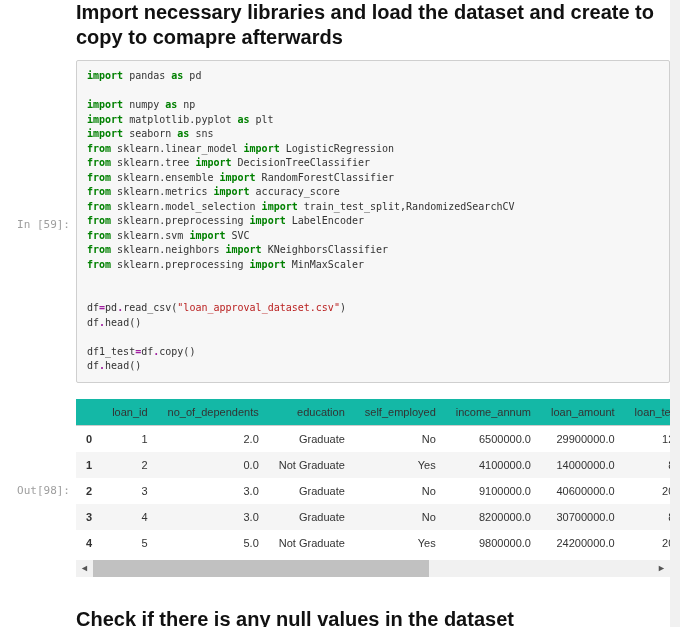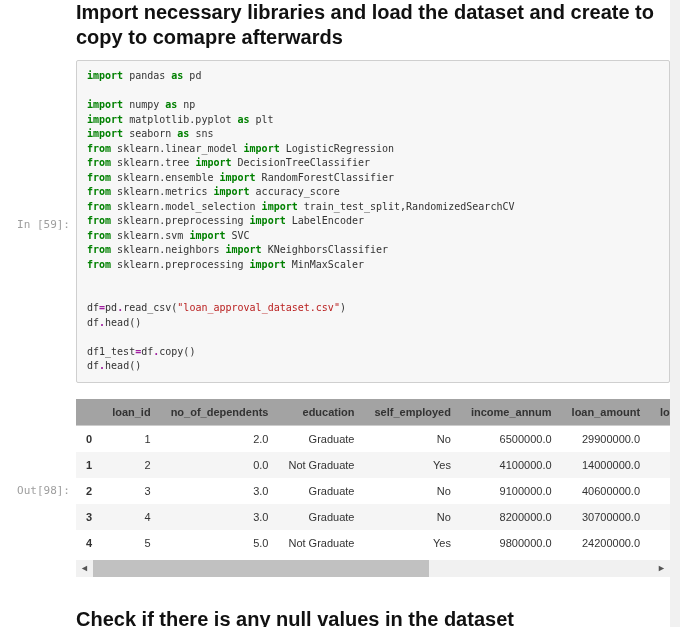--- a/index.html
+++ b/index.html
@@ -66,23 +66,23 @@
     font-size: 11px;
     color: #333;
     white-space: nowrap;
   }
   table.df th, table.df td {
     padding: 7px 10px;
     text-align: right;
     border: none;
   }
   table.df thead th {
-    font-weight: 700;
+    font-weight: 400;
     border-bottom: 1px solid #ccc;
-    background: #a3a3a3;
+    background: #14b8a6;
   }
   table.df tbody th {
     font-weight: 700;
     text-align: right;
     background: inherit;
   }
   table.df tbody tr:nth-child(even) {
     background: #f5f5f5;
   }
   table.df tbody tr:nth-child(odd) {

